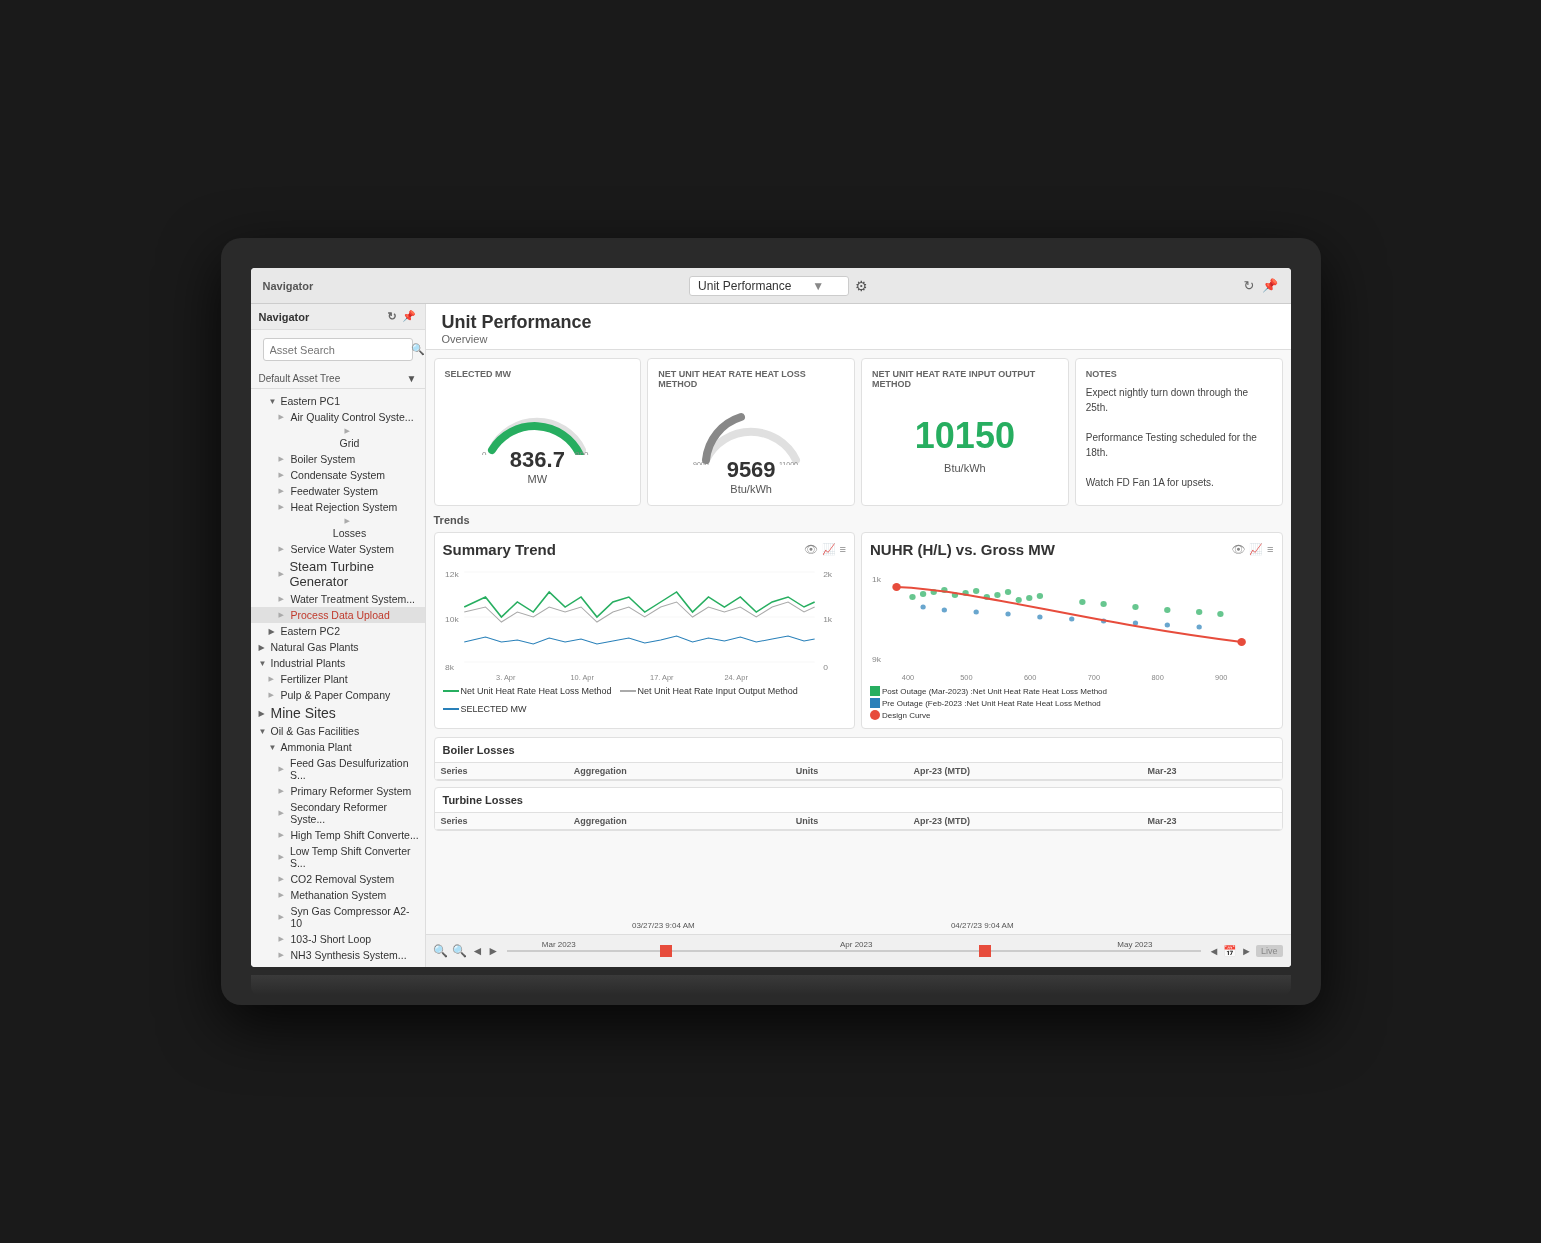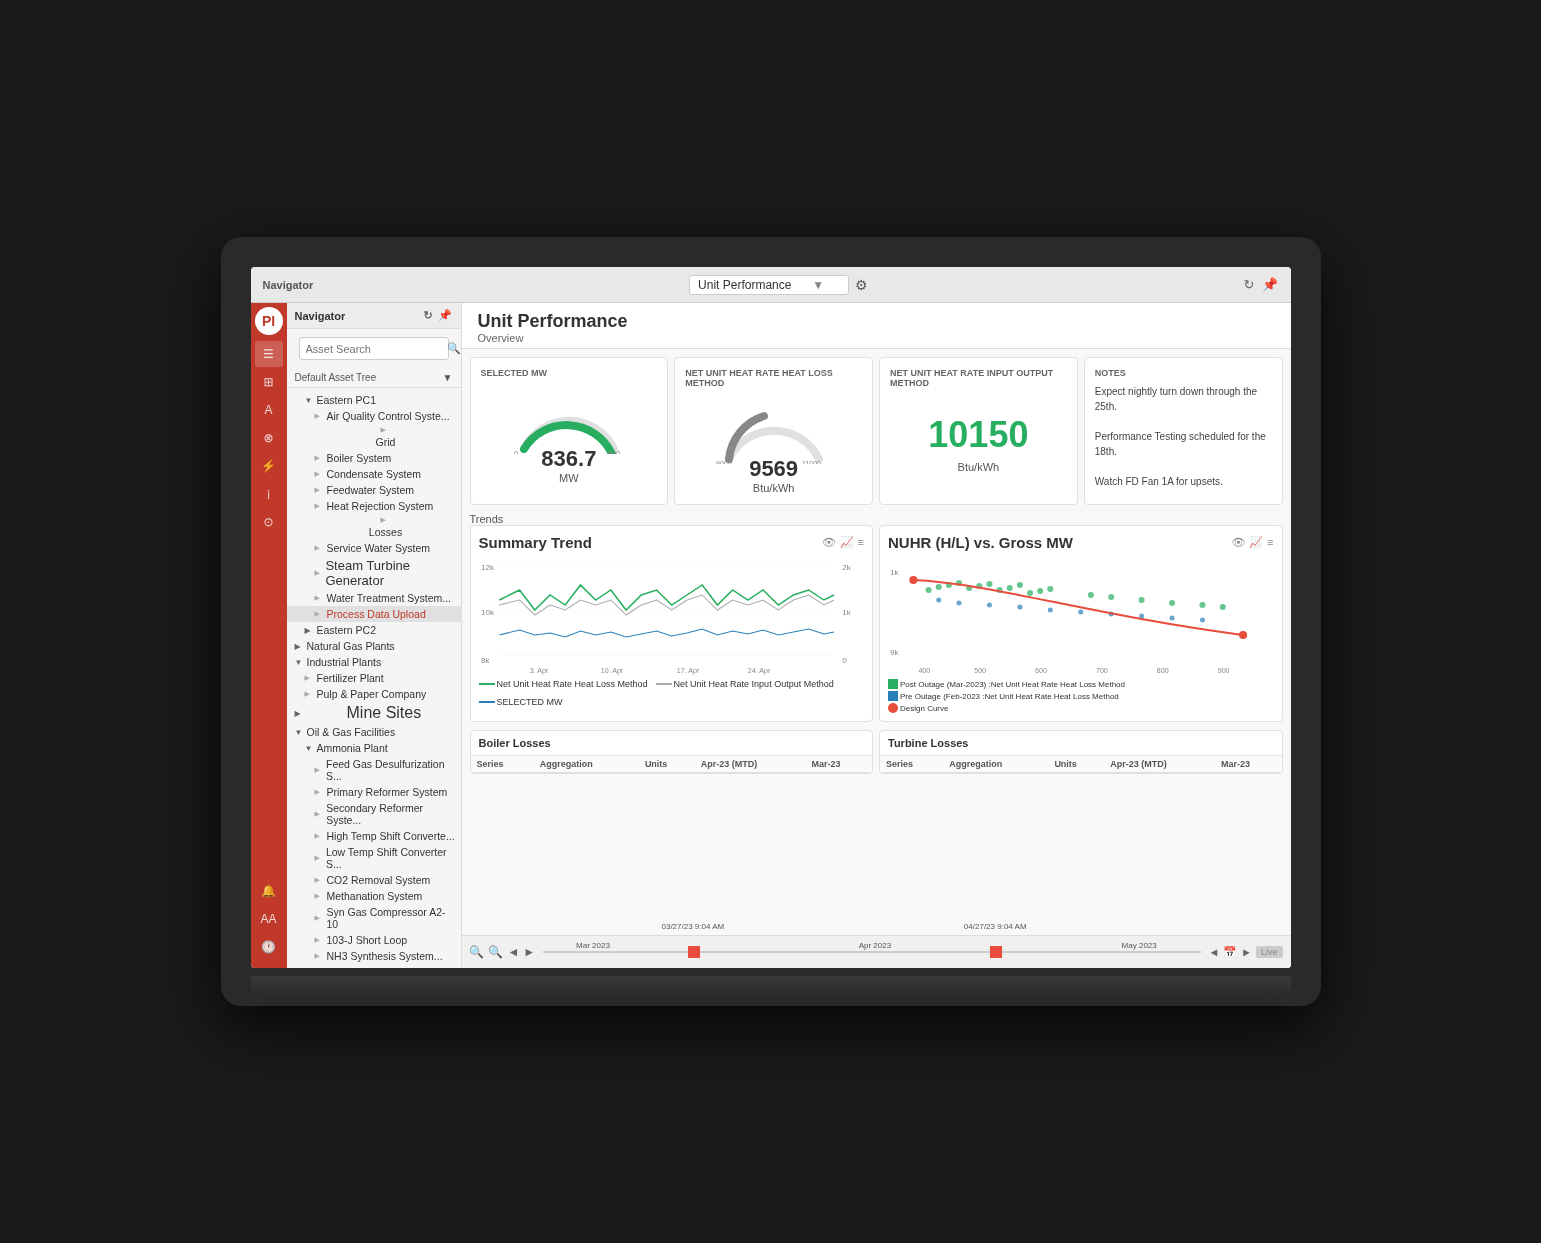--- a/index.html
+++ b/index.html
@@ -193,21 +193,22 @@
     .content-area {
       flex: 1;
       overflow-y: auto;
       padding: 8px;
     }
 
     
     .section-label {
       font-size: 11px;
       color: #555;
-      font-weight: 400;
+      margin-bottom: 6px;
+      font-weight: 700;
     }
     .overview-cards {
       display: grid;
       grid-template-columns: 1fr 1fr 1fr 1fr;
       gap: 6px;
       margin-bottom: 8px;
     }
     .card {
       background: white;
       border: 1px solid #e0e0e0;
@@ -289,21 +290,21 @@
     }
     .chart-icons { display: flex; gap: 4px; color: #888; font-size: 11px; }
     .chart-area {
       position: relative;
       height: 120px;
     }
 
     
     .tables-grid {
       display: grid;
-      grid-template-columns: 1fr 1fr;
+      grid-template-columns: 1fr;
       gap: 6px;
     }
     .table-card {
       background: white;
       border: 1px solid #e0e0e0;
       border-radius: 4px;
       padding: 0;
       overflow: hidden;
     }
     .table-card-title {
@@ -378,38 +379,20 @@
         <span class="gear-icon">⚙</span>
       </div>
       <div class="top-bar-icons">
         <span class="top-bar-icon">↻</span>
         <span class="top-bar-icon">📌</span>
       </div>
     </div>
 
     <div class="app-layout">
 
-      <div class="icon-bar">
-        <div class="icon-bar-logo">
-          <span>PI</span>
-        </div>
-        <div class="icon-btn active">☰</div>
-        <div class="icon-btn">⊞</div>
-        <div class="icon-btn">A</div>
-        <div class="icon-btn">⊗</div>
-        <div class="icon-btn">⚡</div>
-        <div class="icon-btn">ℹ</div>
-        <div class="icon-btn">⊙</div>
-        <div class="icon-bar-spacer"></div>
-        <div class="icon-bar-bottom">
-          <div class="icon-btn">🔔</div>
-          <div class="icon-btn">AA</div>
-          <div class="icon-btn">🕐</div>
-        </div>
-      </div>
 
       <div class="navigator">
         <div class="nav-header">
           <span>Navigator</span>
           <div class="nav-header-icons">
             <span>↻</span>
             <span>📌</span>
           </div>
         </div>
         <div style="padding: 4px 6px;">
@@ -487,21 +470,21 @@
             <div class="tree-item" style="padding-left: 18px;">
               <span class="tree-arrow" style="font-size: 7px; color: rgb(170, 170, 170);">▶</span>
               <span style="font-size: 10.5px; color: rgb(51, 51, 51);">Fertilizer Plant</span>
             </div>
             <div class="tree-item" style="padding-left: 18px;">
               <span class="tree-arrow" style="font-size: 7px; color: rgb(170, 170, 170);">▶</span>
               <span style="font-size: 10.5px; color: rgb(51, 51, 51);">Pulp &amp; Paper Company</span>
             </div>
             <div class="tree-item" style="padding-left: 8px;">
               <span class="tree-arrow">▶</span>
-              <span style="font-size: 16px; color: rgb(51, 51, 51); margin-left: 40px;">Mine Sites</span>
+              <span style="font-size: 14px; color: rgb(51, 51, 51);">Mine Sites</span>
             </div>
             <div class="tree-item" style="padding-left: 8px;">
               <span class="tree-arrow">▼</span>
               <span style="font-size: 10.5px; color: rgb(51, 51, 51);">Oil &amp; Gas Facilities</span>
             </div>
             <div class="tree-item" style="padding-left: 18px;">
               <span class="tree-arrow">▼</span>
               <span style="font-size: 10.5px; color: rgb(51, 51, 51);">Ammonia Plant</span>
             </div>
             <div class="tree-item" style="padding-left: 28px;">

